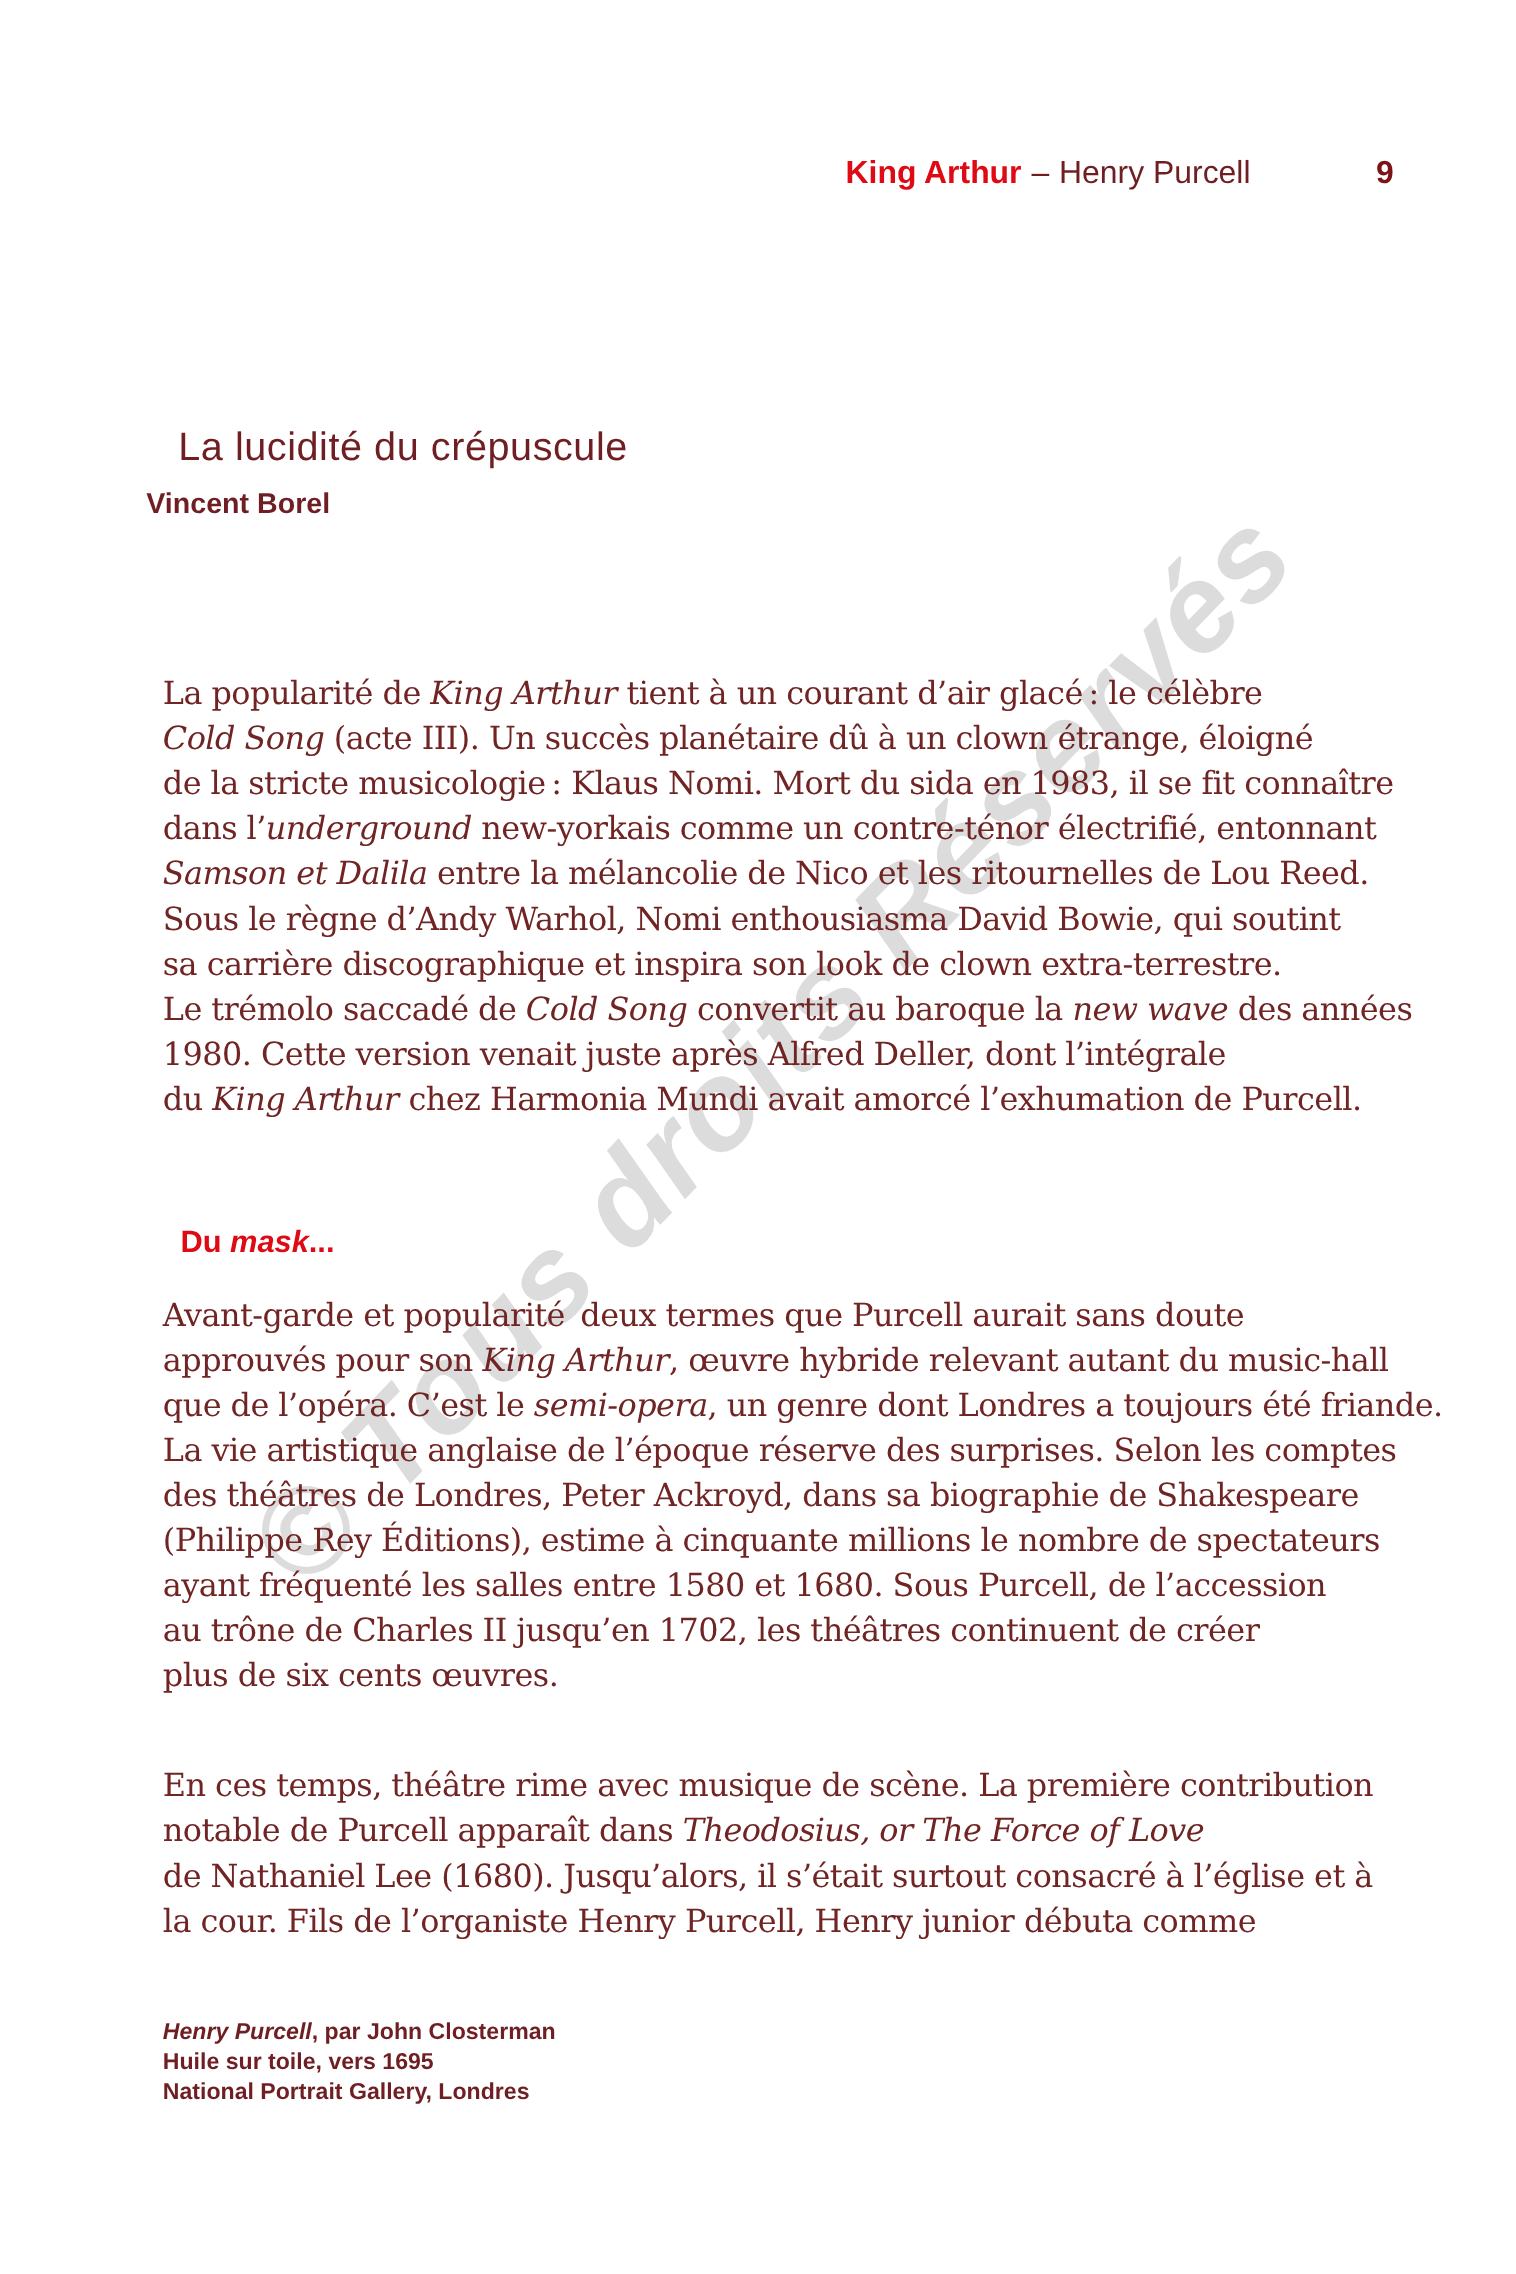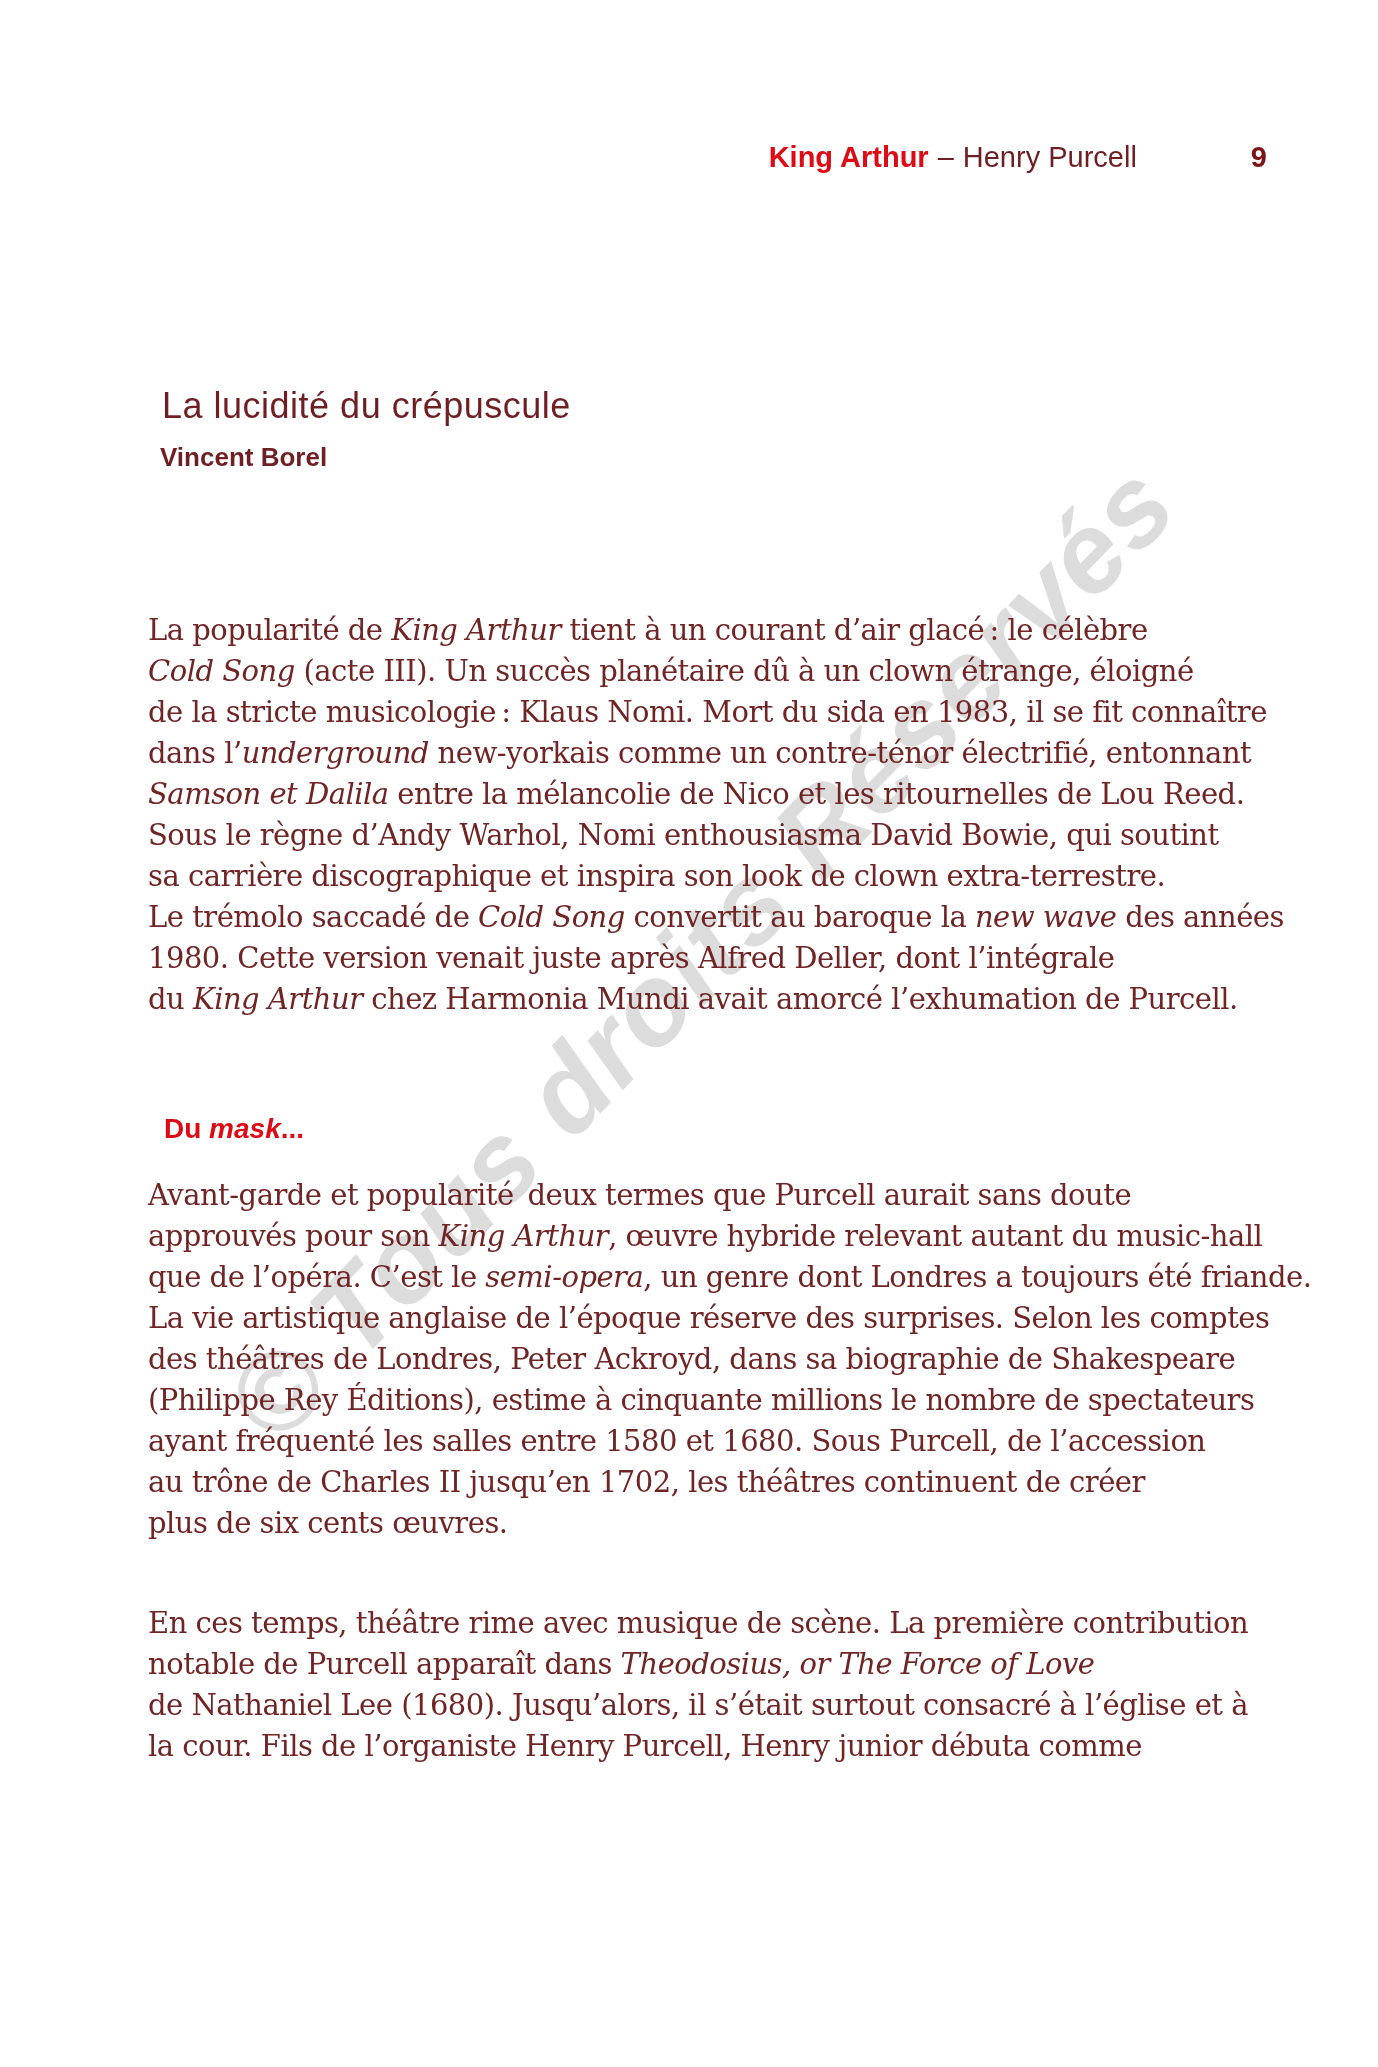--- a/index.html
+++ b/index.html
@@ -46,21 +46,21 @@
     font-size:36px;
     line-height:54px;
     font-weight:400;
     letter-spacing:0.5px;
     color:var(--dark_red,#6f1f23);
     z-index:1;
     white-space:nowrap;
   }
   .author{
     position:absolute;
-    left:160px; top:441px;
+    left:133px; top:441px;
     font-size:26px;
     line-height:32px;
     font-weight:700;
     color:var(--dark_red,#6f1f23);
     z-index:1;
   }
   .body{
     position:absolute;
     left:148px;
     font-family:"DejaVu Serif", serif;
@@ -115,14 +115,15 @@
   <div class="author">Vincent Borel</div>
 
   <div class="body p1"><span>La popularité de </span><i>King Arthur</i><span> tient à un courant d’air glacé : le célèbre</span><br><i>Cold Song</i><span> (acte III). Un succès planétaire dû à un clown étrange, éloigné</span><br><span>de la stricte musicologie : Klaus Nomi. Mort du sida en 1983, il se fit connaître</span><br><span>dans l’</span><i>underground</i><span> new-yorkais comme un contre-ténor électrifié, entonnant</span><br><i>Samson et Dalila</i><span> entre la mélancolie de Nico et les ritournelles de Lou Reed.</span><br><span>Sous le règne d’Andy Warhol, Nomi enthousiasma David Bowie, qui soutint</span><br><span>sa carrière discographique et inspira son look de clown extra-terrestre.</span><br><span>Le trémolo saccadé de </span><i>Cold Song</i><span> convertit au baroque la </span><i>new wave</i><span> des années</span><br><span>1980. Cette version venait juste après Alfred Deller, dont l’intégrale</span><br><span>du </span><i>King Arthur</i><span> chez Harmonia Mundi avait amorcé l’exhumation de Purcell.</span></div>
 
   <h2 class="section"><span>Du </span><i>mask</i><span>...</span></h2>
 
   <div class="body p2"><span>Avant-garde et popularité deux termes que Purcell aurait sans doute</span><br><span>approuvés pour son </span><i>King Arthur</i><span>, œuvre hybride relevant autant du music-hall</span><br><span>que de l’opéra. C’est le </span><i>semi-opera</i><span>, un genre dont Londres a toujours été friande.</span><br><span>La vie artistique anglaise de l’époque réserve des surprises. Selon les comptes</span><br><span>des théâtres de Londres, Peter Ackroyd, dans sa biographie de Shakespeare</span><br><span>(Philippe Rey Éditions), estime à cinquante millions le nombre de spectateurs</span><br><span>ayant fréquenté les salles entre 1580 et 1680. Sous Purcell, de l’accession</span><br><span>au trône de Charles II jusqu’en 1702, les théâtres continuent de créer</span><br><span>plus de six cents œuvres.</span></div>
 
   <div class="body p3"><span>En ces temps, théâtre rime avec musique de scène. La première contribution</span><br><span>notable de Purcell apparaît dans </span><i>Theodosius, or The Force of Love</i><br><span>de Nathaniel Lee (1680). Jusqu’alors, il s’était surtout consacré à l’église et à</span><br><span>la cour. Fils de l’organiste Henry Purcell, Henry junior débuta comme</span></div>
 
+  <div class="caption"><i>Henry Purcell</i><span>, par John Closterman</span><br><span>Huile sur toile, vers 1695</span><br><span>National Portrait Gallery, Londres</span></div>
 
 </div>
 
 </body></html>

